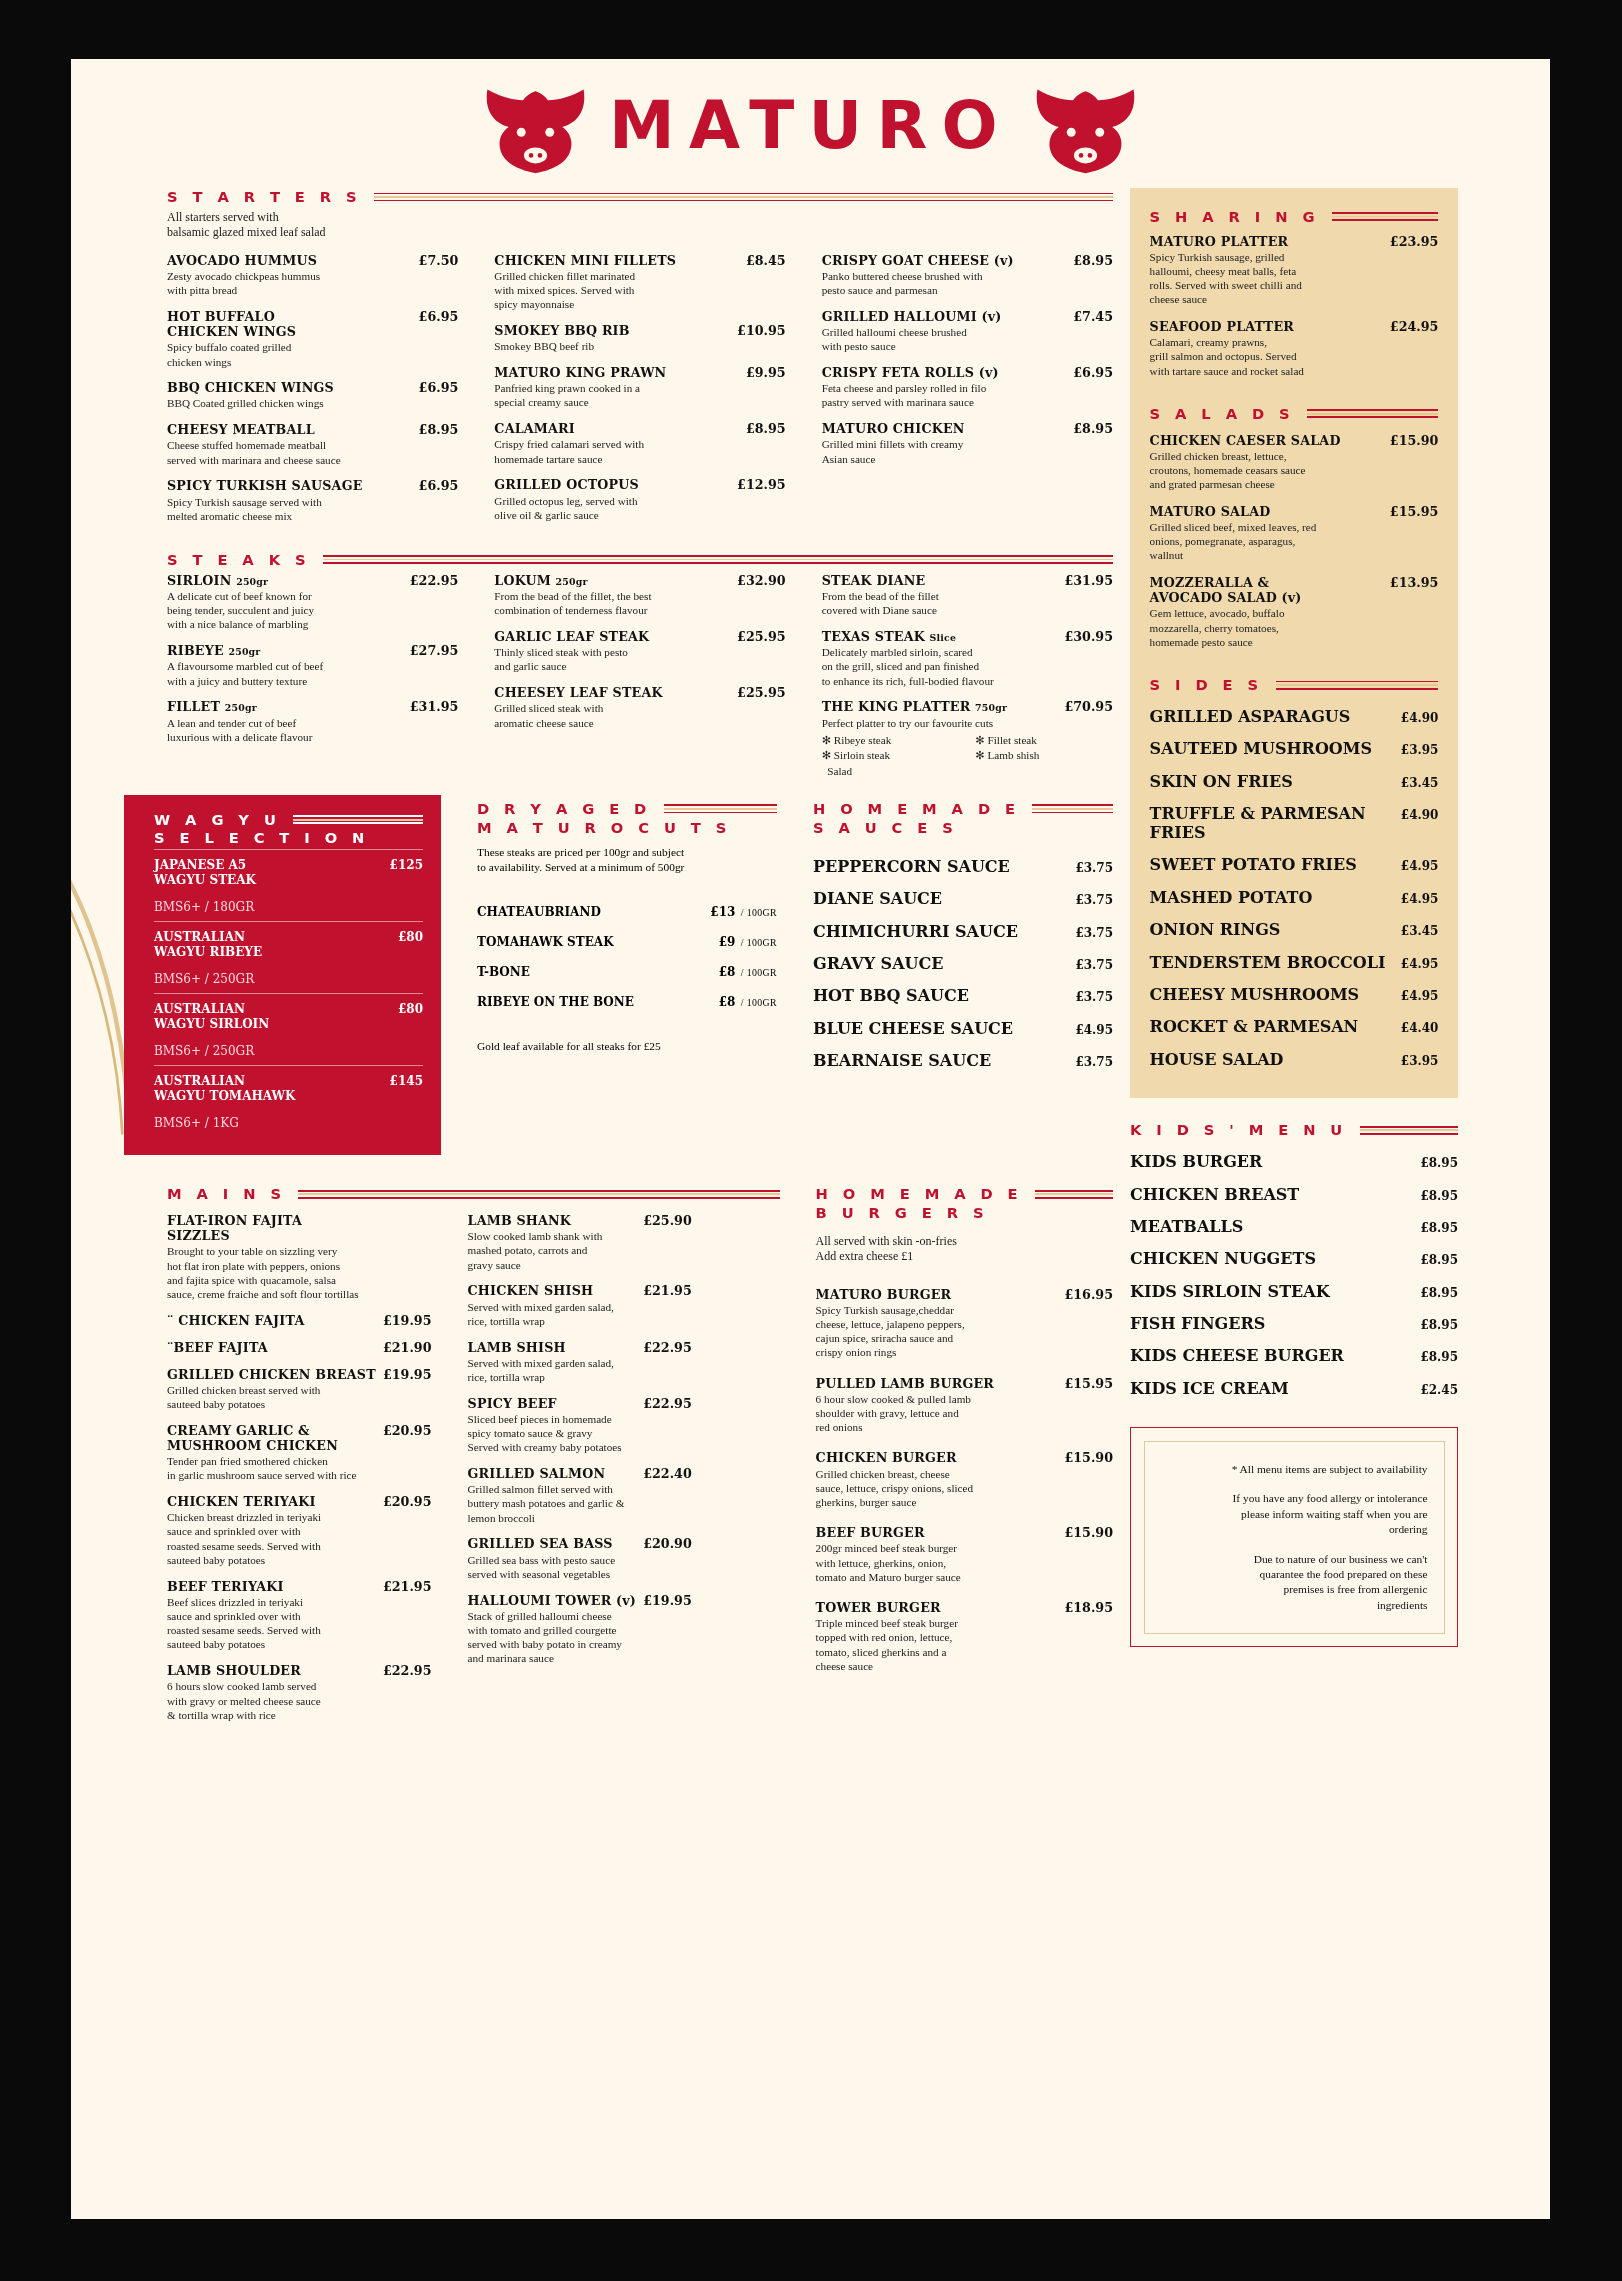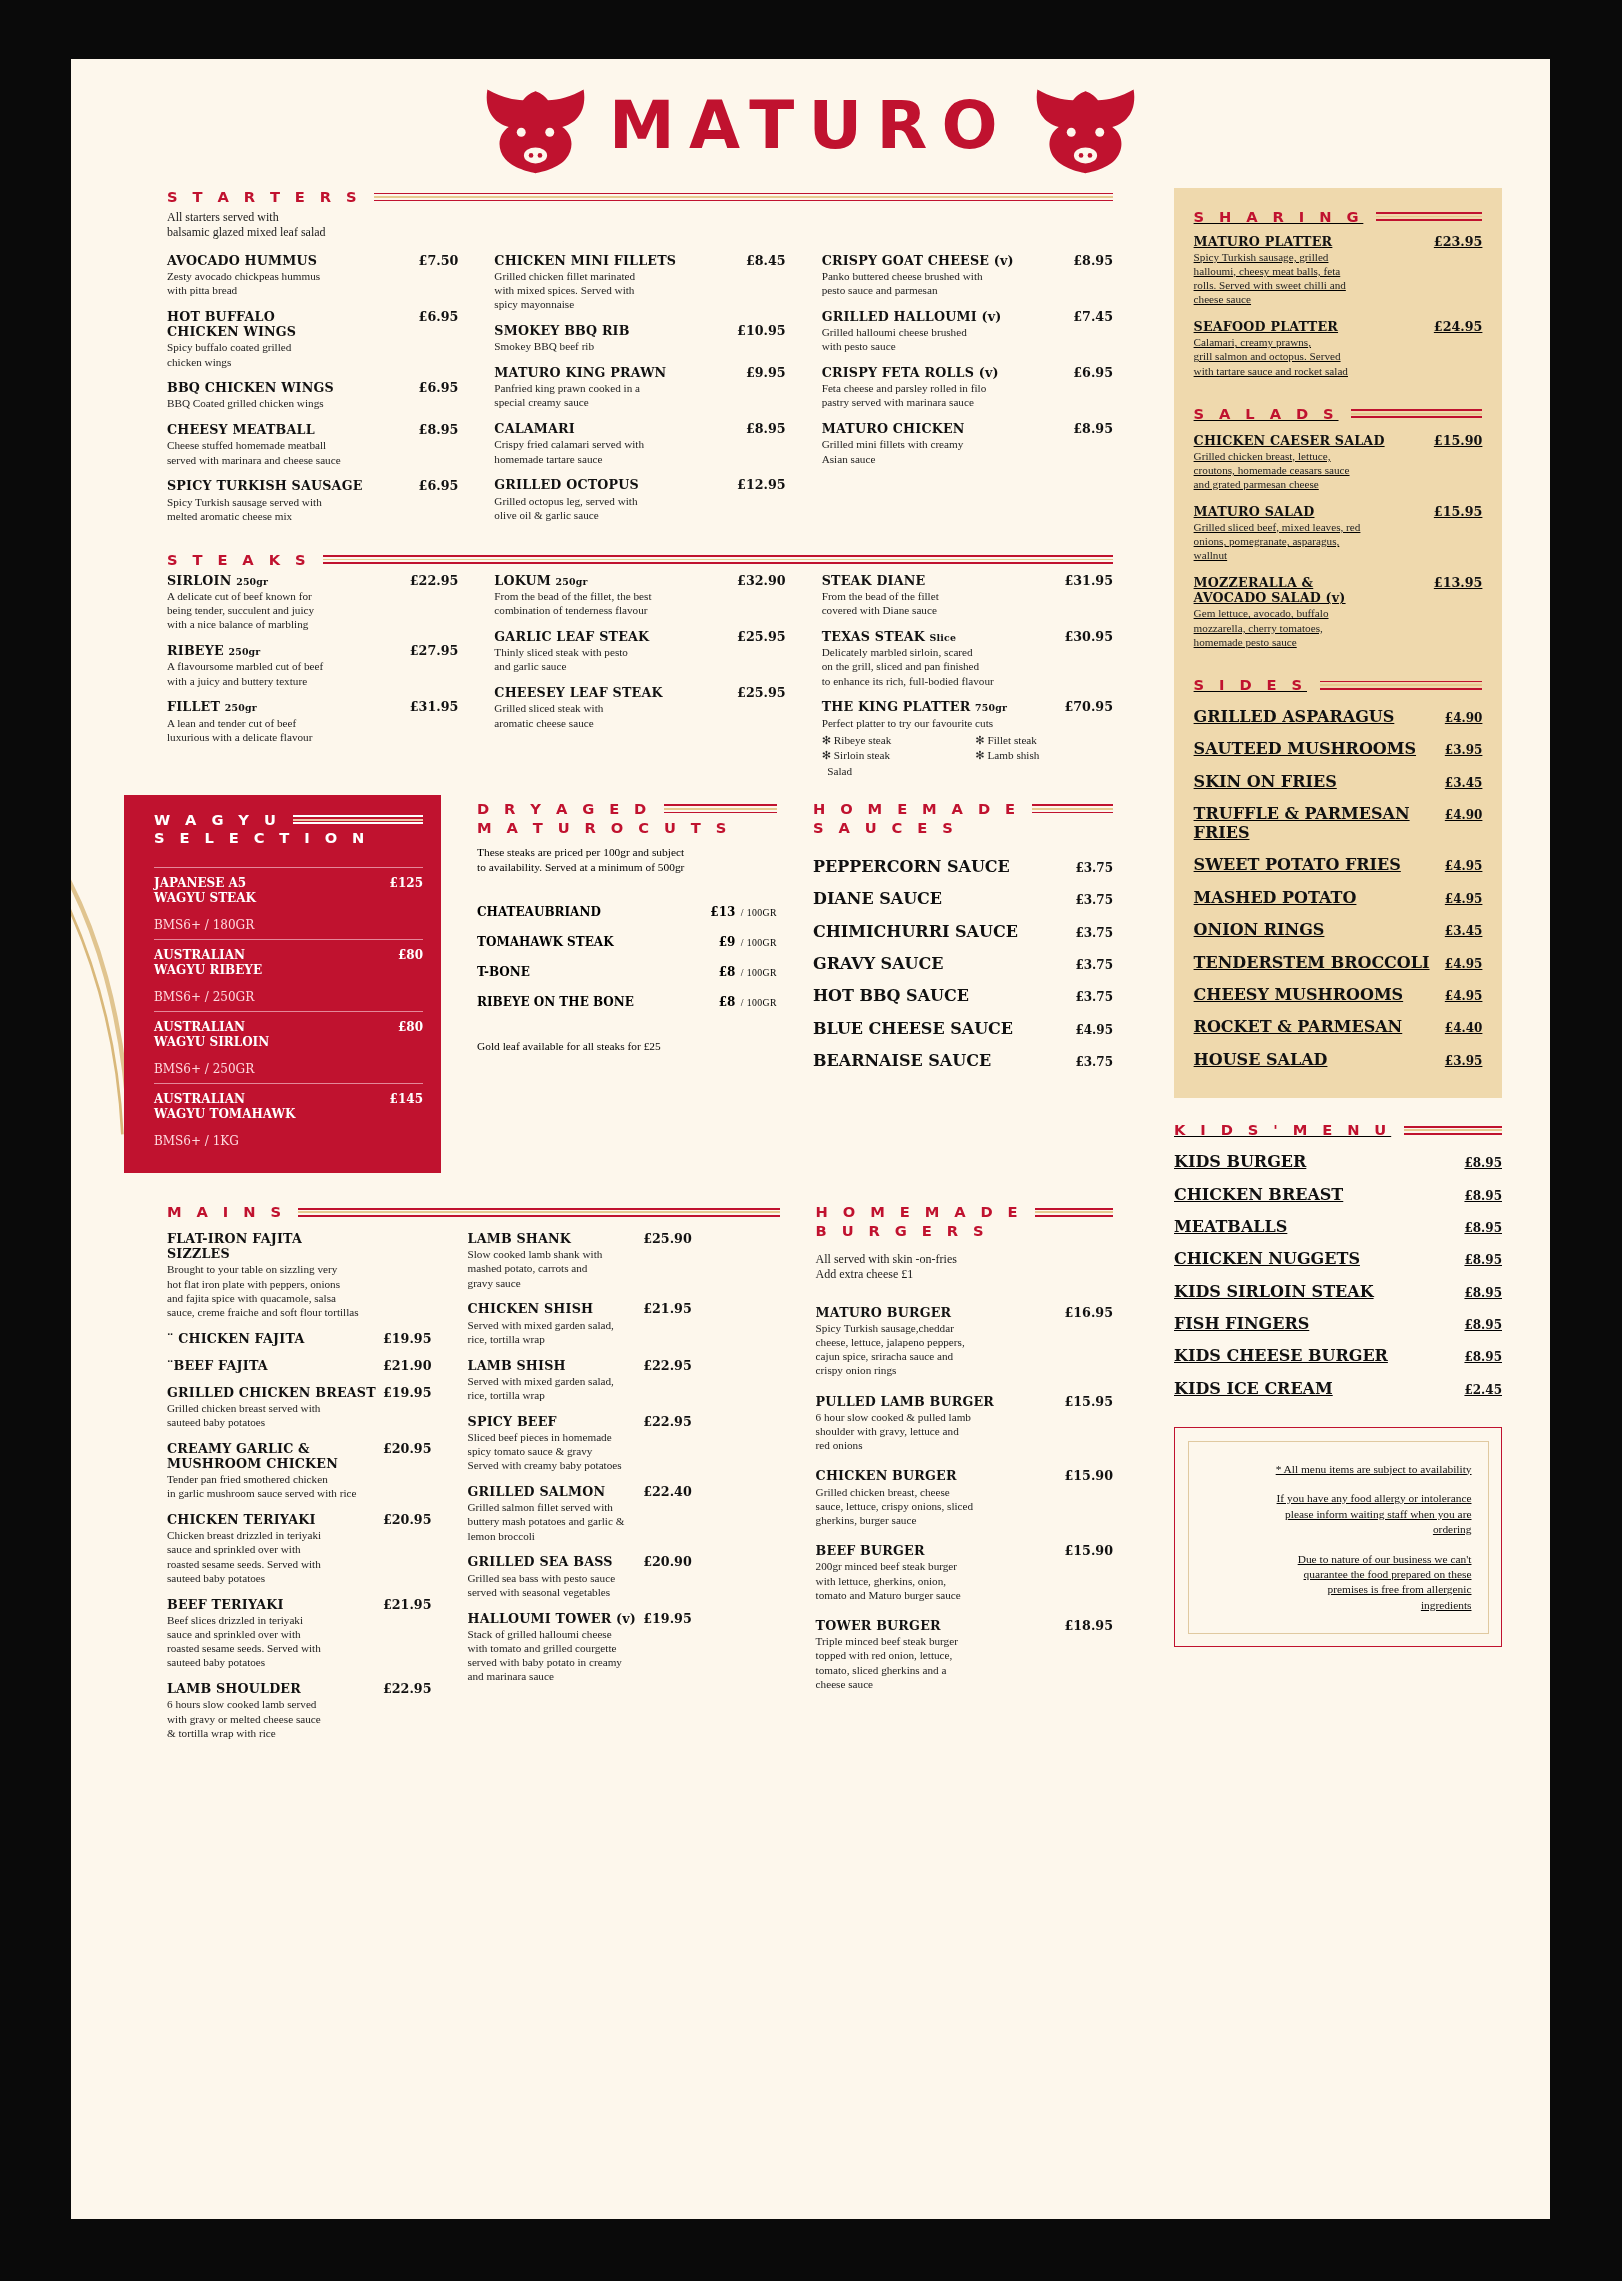--- a/index.html
+++ b/index.html
@@ -22,21 +22,21 @@
     font-family:"DejaVu Sans", sans-serif;
     font-weight:bold; color:#c0122f; font-size:66px; letter-spacing:14.3px;
     line-height:1;
   }
   .bull { width:107px; height:98px; }
 
   
   .cols { position:relative; }
   .left-col { position:absolute; left:96px; top:0; width:946px; }
   .right-col {
-    position:absolute; left:1103px; top:0; width:328px;text-decoration:underline;
+    position:absolute; left:1059px; top:0; width:328px;
   }
   .right-panel { background:#efd9ad; padding:19.6px 19.6px 23px 19.6px; }
 
   
   .sec-h { display:flex; align-items:center; gap:12.5px; margin:0 0 5.3px 0;}
   .sec-h .t {
     color:#c0122f; font-family:"DejaVu Sans", sans-serif; font-weight:bold;
     font-size:14.7px; letter-spacing:4.9px; white-space:nowrap;
   }
   .sec-h .rules { flex:1; height:8px; position:relative; }
@@ -385,21 +385,21 @@
 
         <section class="wagyu" style="margin-left:-43px; padding-left:30px;">
           <div class="sec-h" style="margin-bottom:1.8px;">
             <span class="t">W A G Y U</span>
             <span class="rules">
                 <i></i>
                 <i></i>
                 <i></i>
               </span>
           </div>
-          <div class="sec-h" style="margin-bottom:21px;">
+          <div class="sec-h" style="margin-bottom:3px;">
             <span class="t">S E L E C T I O N</span>
           </div>
           <div class="wagyu-item">
             <span class="nm"><span style="white-space:pre-line">JAPANESE A5
 WAGYU STEAK</span><span class="bms">BMS6+ / 180GR</span></span>
             <span class="pr">£125</span>
           </div>
           <div class="wagyu-item">
             <span class="nm"><span style="white-space:pre-line">AUSTRALIAN
 WAGYU RIBEYE</span><span class="bms">BMS6+ / 250GR</span></span>

